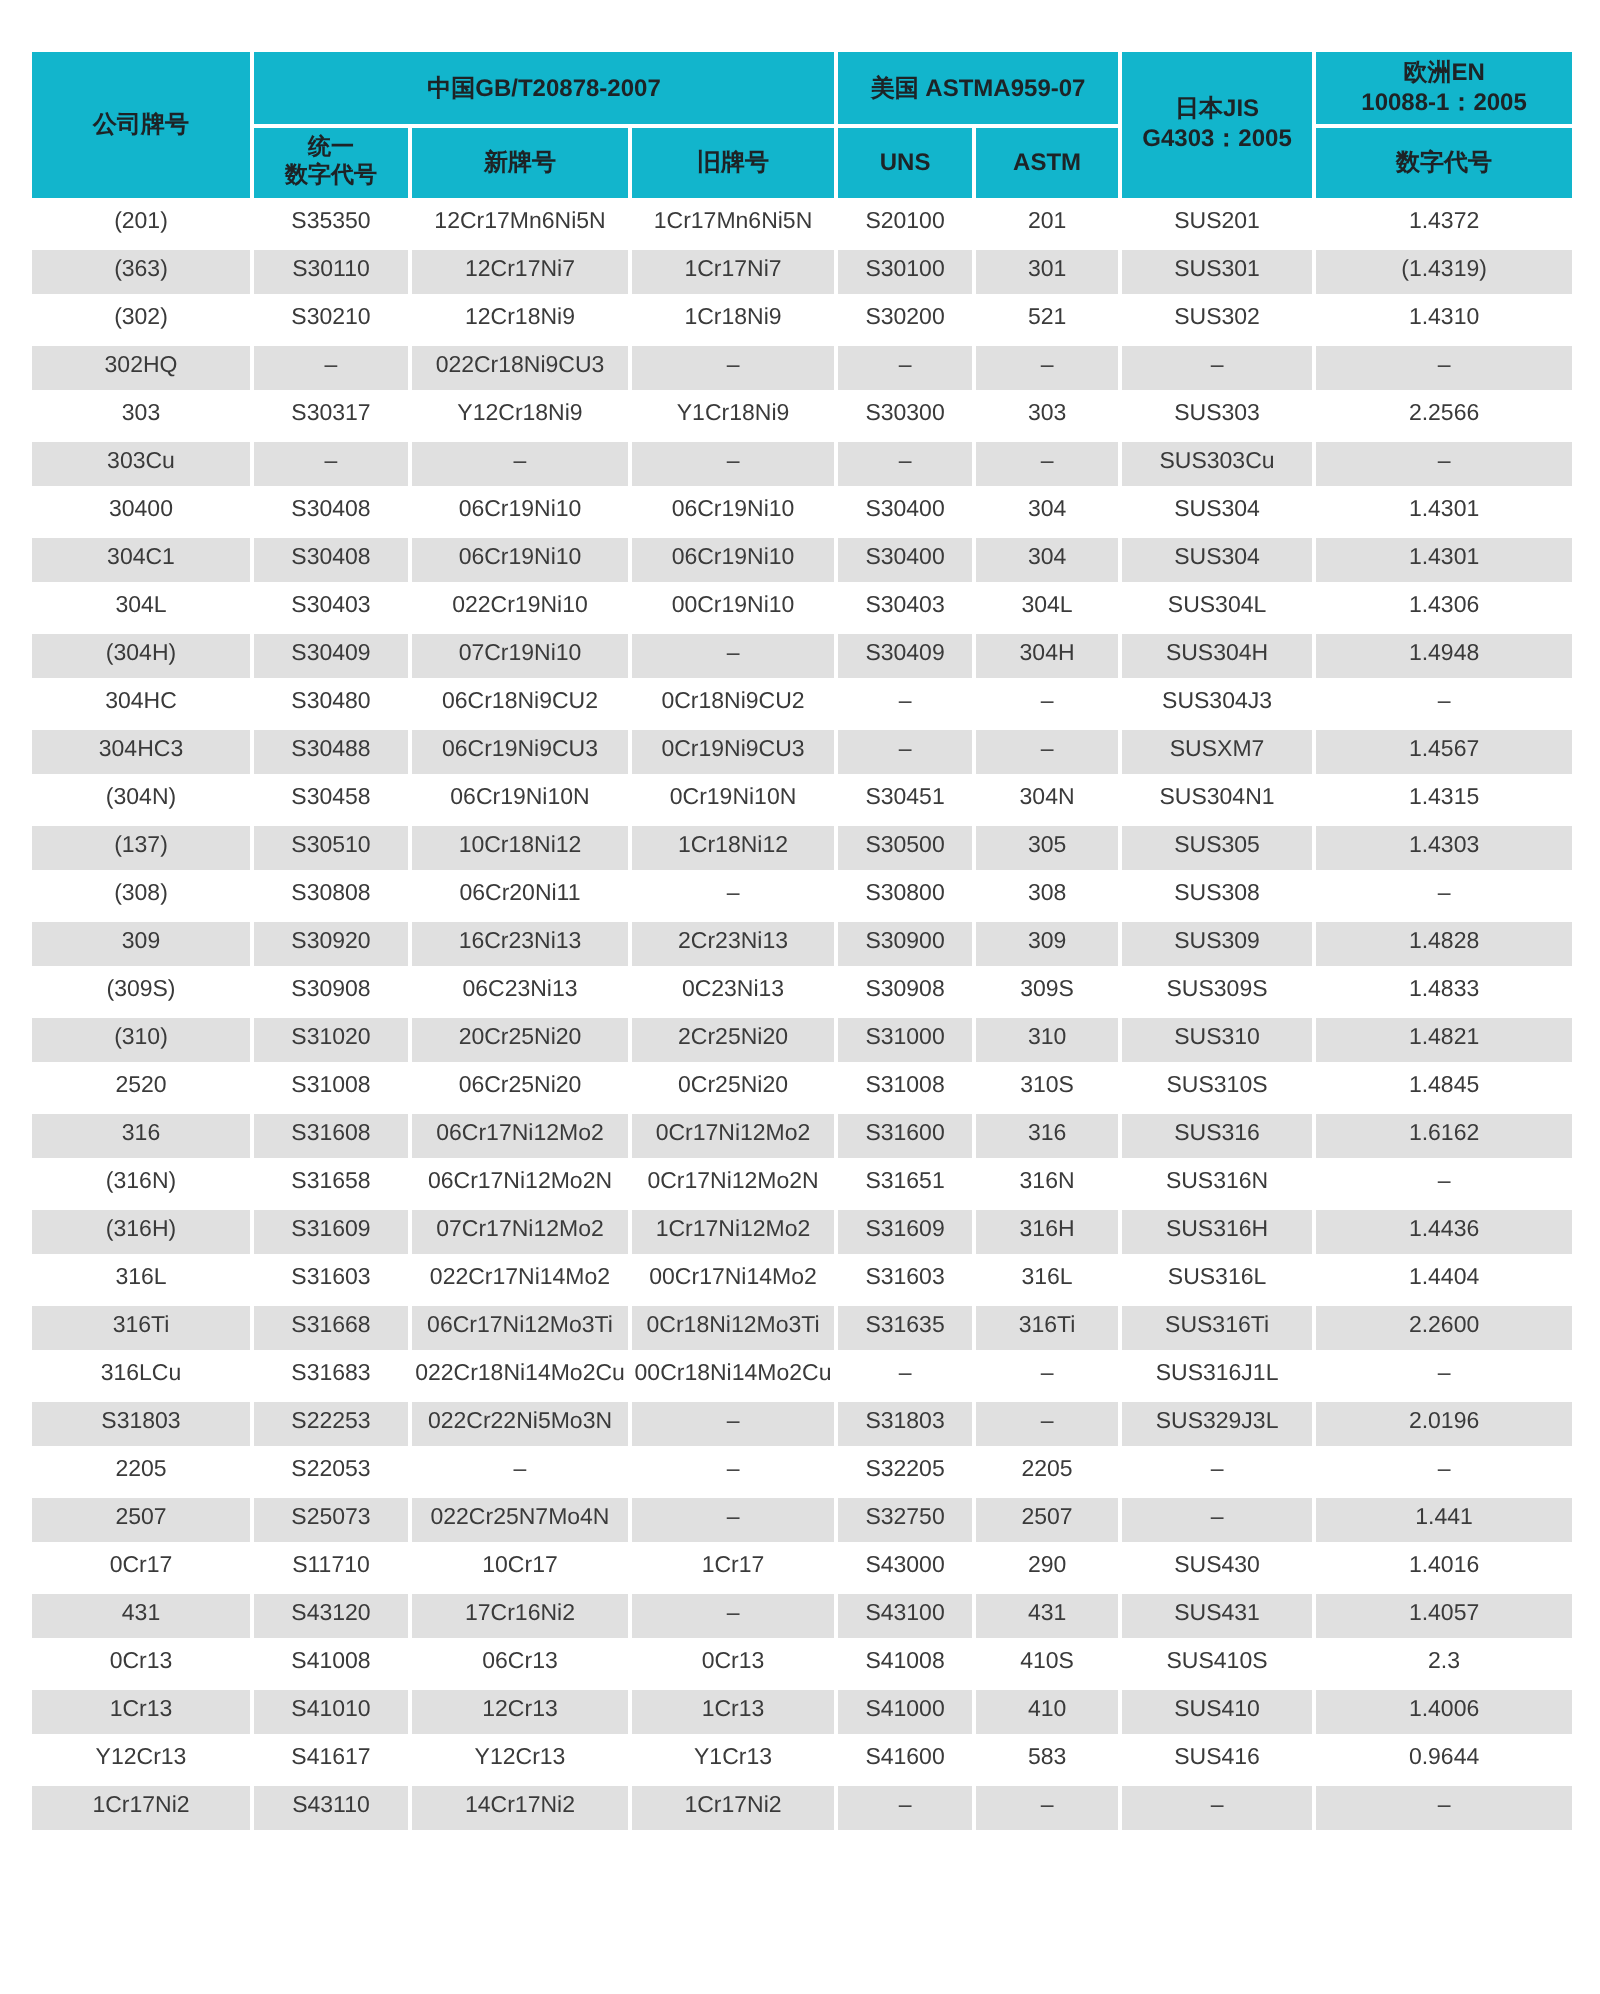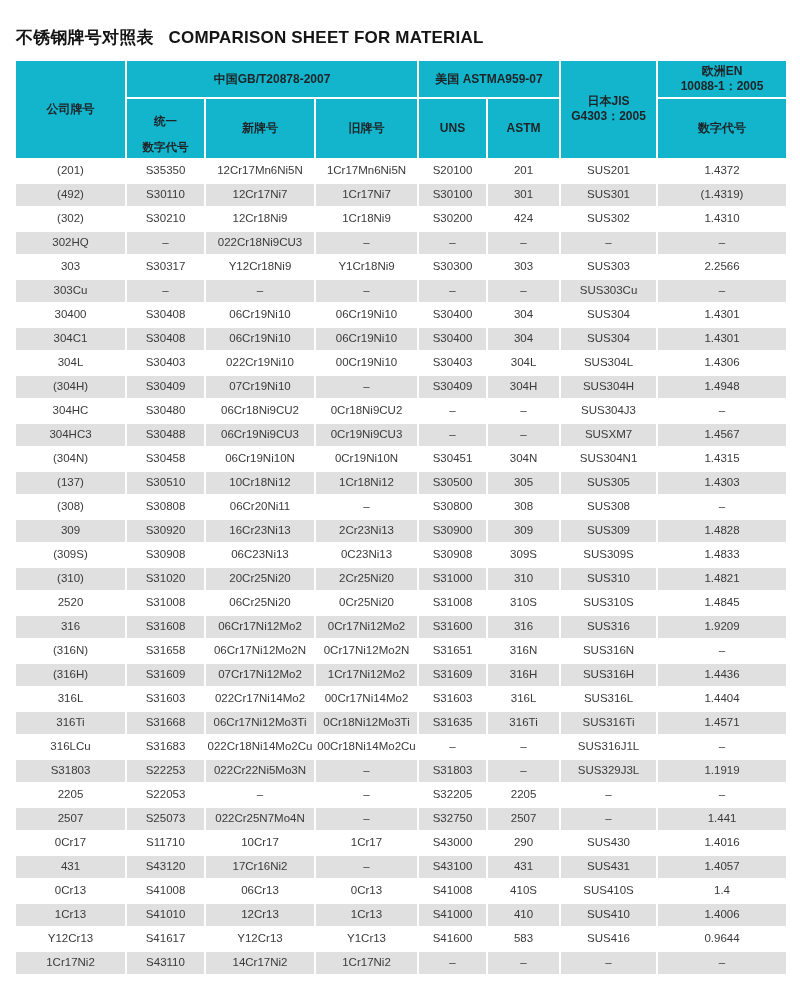--- a/index.html
+++ b/index.html
@@ -22,35 +22,31 @@
     border:2px solid #ffffff; text-align:center; vertical-align:middle;
     overflow:hidden; white-space:nowrap;
   }
   table.sheet th {
     background:#12b5cc; color:#1d2326; font-weight:bold;
     font-size:12px; line-height:1.25; padding:3px 1px;
   }
   thead tr.h1 th { height:30px; }
   thead tr.h2 th { height:34px; }
   th .line { display:block; }
-  th.small-two .line { font-size:11.5px;margin-top:12px; }
+  th.small-two .line { font-size:11.5px; }
   table.sheet td {
     font-size:11.5px; color:#3a3a3a; padding:4px 1px; height:24px;
     background:#ffffff; line-height:1.2;
   }
   tbody tr.alt td { background:#e0e0e0; }
 </style>
 </head>
 <body>
 
 <div class="page">
-  <div class="title">
-    <span class="zh">不锈钢牌号对照表</span>
-    <span class="en">COMPARISON SHEET FOR MATERIAL</span>
-  </div>
 
   <table class="sheet">
     <colgroup>
       <col style="width:111px">
       <col style="width:79px">
       <col style="width:110px">
       <col style="width:103px">
       <col style="width:69px">
       <col style="width:73px">
       <col style="width:97px">
@@ -87,36 +83,36 @@
           <td>(201)</td>
           <td>S35350</td>
           <td>12Cr17Mn6Ni5N</td>
           <td>1Cr17Mn6Ni5N</td>
           <td>S20100</td>
           <td>201</td>
           <td>SUS201</td>
           <td>1.4372</td>
         </tr>
         <tr class="alt">
-          <td>(492)</td>
+          <td>(363)</td>
           <td>S30110</td>
           <td>12Cr17Ni7</td>
           <td>1Cr17Ni7</td>
           <td>S30100</td>
           <td>301</td>
           <td>SUS301</td>
           <td>(1.4319)</td>
         </tr>
         <tr>
           <td>(302)</td>
           <td>S30210</td>
           <td>12Cr18Ni9</td>
           <td>1Cr18Ni9</td>
           <td>S30200</td>
-          <td>424</td>
+          <td>521</td>
           <td>SUS302</td>
           <td>1.4310</td>
         </tr>
         <tr class="alt">
           <td>302HQ</td>
           <td>–</td>
           <td>022Cr18Ni9CU3</td>
           <td>–</td>
           <td>–</td>
           <td>–</td>
@@ -274,21 +270,21 @@
           <td>1.4845</td>
         </tr>
         <tr class="alt">
           <td>316</td>
           <td>S31608</td>
           <td>06Cr17Ni12Mo2</td>
           <td>0Cr17Ni12Mo2</td>
           <td>S31600</td>
           <td>316</td>
           <td>SUS316</td>
-          <td>1.9209</td>
+          <td>1.6162</td>
         </tr>
         <tr>
           <td>(316N)</td>
           <td>S31658</td>
           <td>06Cr17Ni12Mo2N</td>
           <td>0Cr17Ni12Mo2N</td>
           <td>S31651</td>
           <td>316N</td>
           <td>SUS316N</td>
           <td>–</td>
@@ -314,41 +310,41 @@
           <td>1.4404</td>
         </tr>
         <tr class="alt">
           <td>316Ti</td>
           <td>S31668</td>
           <td>06Cr17Ni12Mo3Ti</td>
           <td>0Cr18Ni12Mo3Ti</td>
           <td>S31635</td>
           <td>316Ti</td>
           <td>SUS316Ti</td>
-          <td>1.4571</td>
+          <td>2.2600</td>
         </tr>
         <tr>
           <td>316LCu</td>
           <td>S31683</td>
           <td>022Cr18Ni14Mo2Cu</td>
           <td>00Cr18Ni14Mo2Cu</td>
           <td>–</td>
           <td>–</td>
           <td>SUS316J1L</td>
           <td>–</td>
         </tr>
         <tr class="alt">
           <td>S31803</td>
           <td>S22253</td>
           <td>022Cr22Ni5Mo3N</td>
           <td>–</td>
           <td>S31803</td>
           <td>–</td>
           <td>SUS329J3L</td>
-          <td>1.1919</td>
+          <td>2.0196</td>
         </tr>
         <tr>
           <td>2205</td>
           <td>S22053</td>
           <td>–</td>
           <td>–</td>
           <td>S32205</td>
           <td>2205</td>
           <td>–</td>
           <td>–</td>
@@ -384,21 +380,21 @@
           <td>1.4057</td>
         </tr>
         <tr>
           <td>0Cr13</td>
           <td>S41008</td>
           <td>06Cr13</td>
           <td>0Cr13</td>
           <td>S41008</td>
           <td>410S</td>
           <td>SUS410S</td>
-          <td>1.4</td>
+          <td>2.3</td>
         </tr>
         <tr class="alt">
           <td>1Cr13</td>
           <td>S41010</td>
           <td>12Cr13</td>
           <td>1Cr13</td>
           <td>S41000</td>
           <td>410</td>
           <td>SUS410</td>
           <td>1.4006</td>

